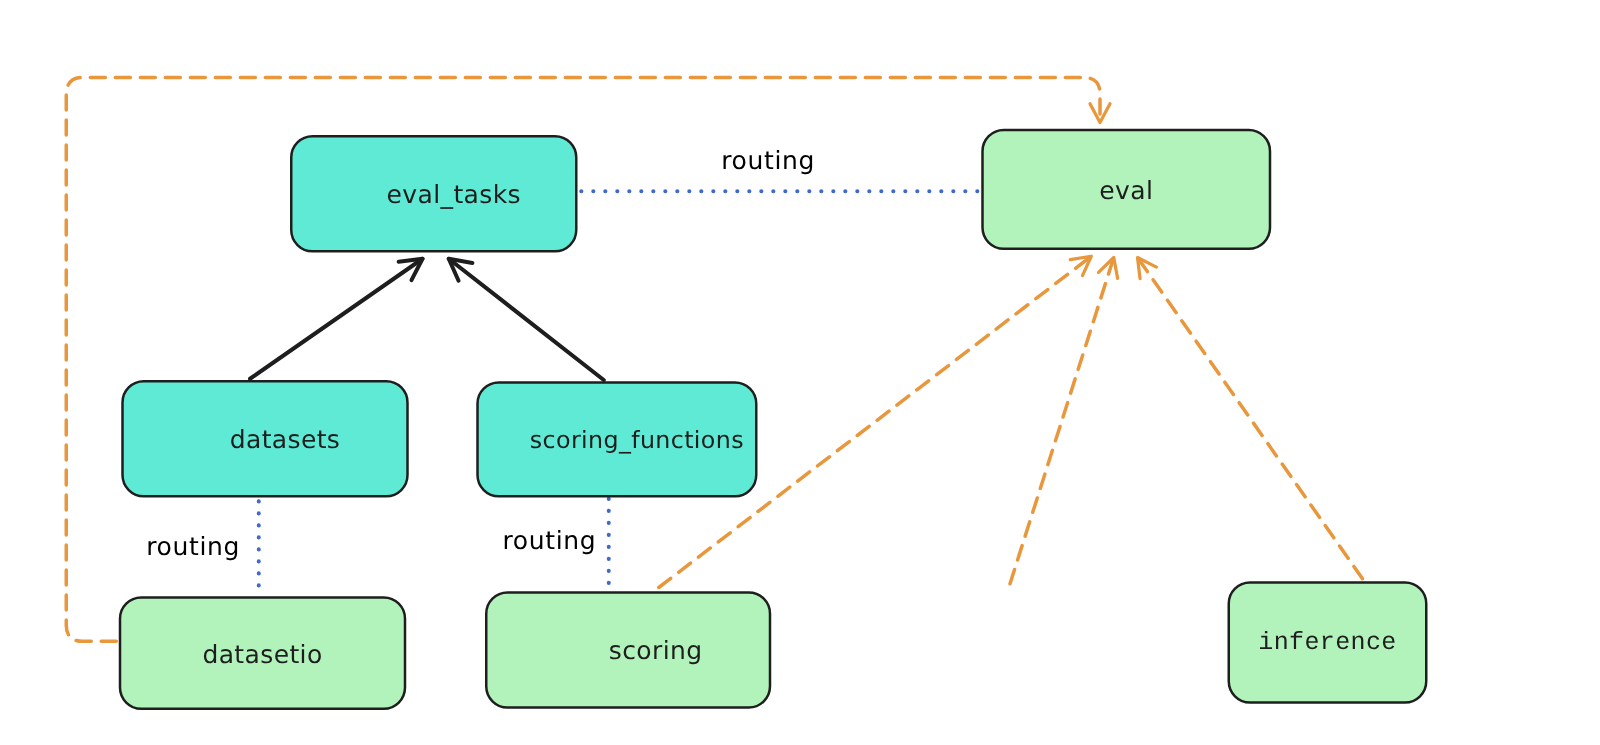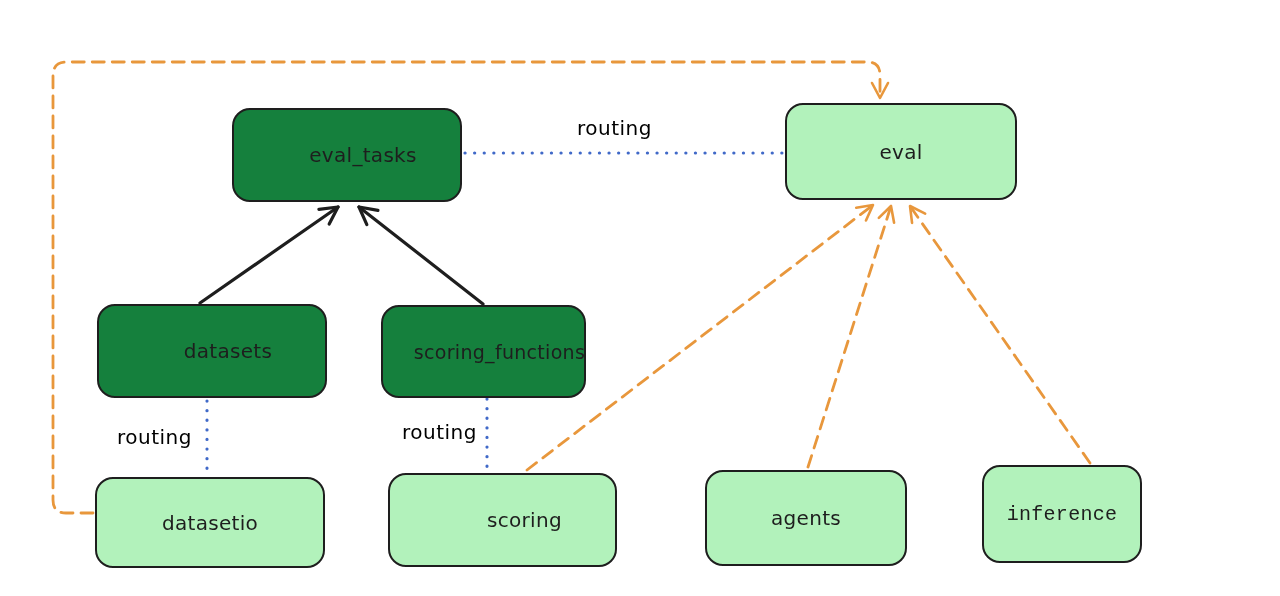--- a/index.html
+++ b/index.html
@@ -13,26 +13,26 @@
   .edges{position:absolute;left:0;top:0;width:1280px;height:596px;pointer-events:none;}
   .node{
     position:absolute;
     border:2.6px solid #1e1e1e;
     border-radius:18px;
     display:flex;align-items:center;justify-content:center;
     font-size:20px;color:#1e1e1e;
     box-sizing:border-box;
     letter-spacing:0.3px;
   }
-  .node.blue{background:#15803d;padding-left:32px;}
+  .node.blue{background:#5eead4;padding-left:32px;}
   .node.green{background:#b2f2bb;}
   #n-eval_tasks{left:232px;top:108px;width:230px;height:94px;}
   #n-eval{left:785px;top:103px;width:232px;height:97px;}
   #n-datasets{left:97px;top:304px;width:230px;height:94px;}
-  #n-scoring_functions{left:381px;top:305px;width:205px;height:93px;font-size:19px;}
+  #n-scoring_functions{left:381px;top:305px;width:225px;height:93px;font-size:19px;}
   #n-datasetio{left:95px;top:477px;width:230px;height:91px;border-radius:18px;}
   #n-scoring{left:388px;top:473px;width:229px;height:94px;padding-left:44px;}
   #n-agents{left:705px;top:470px;width:202px;height:96px;}
   #n-inference{left:982px;top:465px;width:160px;height:98px;font-family:Liberation Mono, monospace;}
   .edge-label{
     position:absolute;
     color:#000000;
     font-size:20px;
     font-weight:500;
     letter-spacing:0.5px;
@@ -69,20 +69,19 @@
     <path d="M808,467 L891,206" fill="none" stroke="#e8973c" stroke-width="2.8" stroke-linecap="round" stroke-dasharray="12 8" marker-end="url(#ah-orange)"></path>
     <path d="M1090,463 L910,206" fill="none" stroke="#e8973c" stroke-width="2.8" stroke-linecap="round" stroke-dasharray="12 8" marker-end="url(#ah-orange)"></path>
   </svg>
 
   <div class="node blue" id="n-eval_tasks">eval_tasks</div>
   <div class="node green" id="n-eval">eval</div>
   <div class="node blue" id="n-datasets">datasets</div>
   <div class="node blue" id="n-scoring_functions">scoring_functions</div>
   <div class="node green" id="n-datasetio">datasetio</div>
   <div class="node green" id="n-scoring">scoring</div>
-  <div class="node green" id="n-agents">agents</div>
   <div class="node green" id="n-inference">inference</div>
 
   <div class="edge-label" id="lbl-routing-top">routing</div>
   <div class="edge-label" id="lbl-routing-left">routing</div>
   <div class="edge-label" id="lbl-routing-mid">routing</div>
 
 </div>
 
 </body></html>

